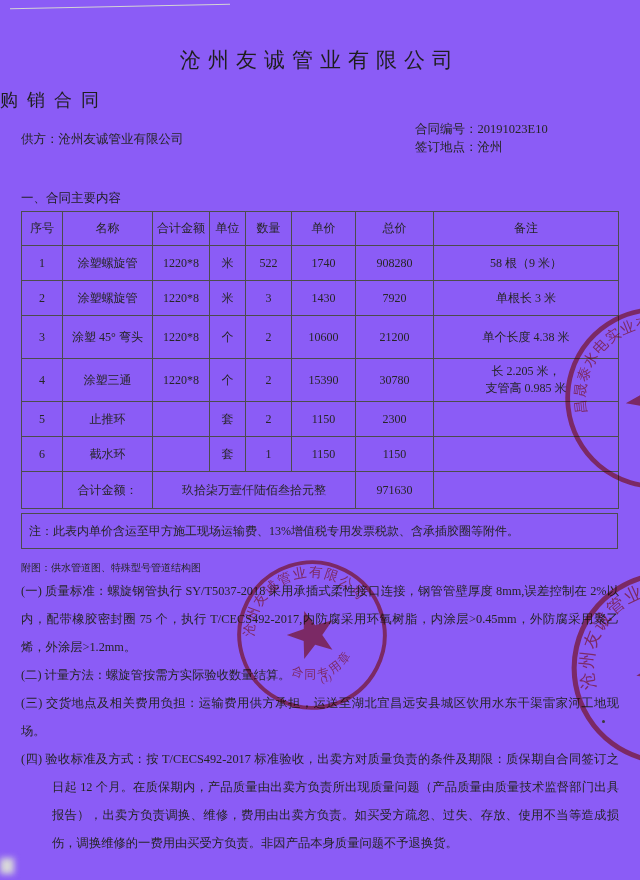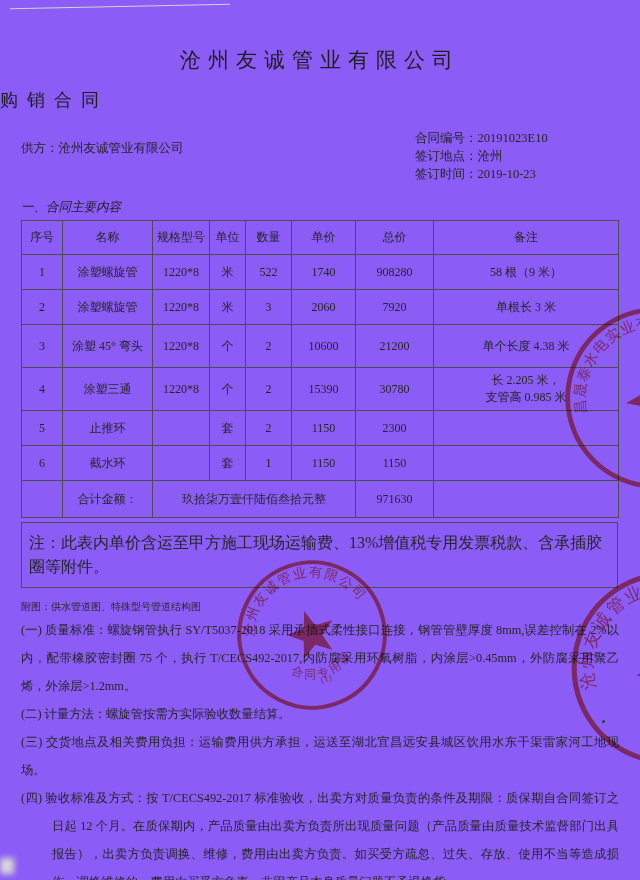--- a/index.html
+++ b/index.html
@@ -30,46 +30,46 @@
     border-radius:50%;background:#3a3a3a;
   }
   .title{
     margin:46px 0 0 0;text-align:center;
     font-size:21px;font-weight:500;letter-spacing:7px;color:#1e1e1e;
   }
   .subtitle{
     margin:14px 0 0 0;text-align:left;
     font-size:18px;font-weight:500;letter-spacing:9px;color:#1e1e1e;
   }
-  .meta{position:relative;height:68px;margin-top:17px;font-size:12.5px;}
+  .meta{position:relative;height:68px;margin-top:8px;font-size:12.5px;}
   .meta-left{position:absolute;left:21px;top:4px;line-height:31px;}
   .meta-left div{white-space:nowrap;}
   .meta-right{position:absolute;left:415px;top:0;line-height:18px;}
   .meta-right div{white-space:nowrap;}
-  .sec-title{margin:2px 17px 4px 21px;font-size:12.5px;color:#1e1e1e;font-style:italic;}
+  .sec-title{margin:2px 17px 4px 21px;font-size:12.5px;color:#1e1e1e;}
   table.items{
     margin-left:21px;width:597px;
     border-collapse:collapse;table-layout:fixed;
     font-size:12px;color:#262626;font-family:Liberation Serif, serif;
   }
   table.items th,table.items td{
     border:1px solid #4c4c4c;
     text-align:center;vertical-align:middle;
     padding:2px 3px;font-weight:normal;
     overflow:hidden;
   }
   table.items th{height:29px;}
   table.items td{height:30px;}
   tr.row-tall td{height:38px;}
   td.remark{white-space:pre-line;line-height:1.4;}
   tr.total-row td{height:32px;}
   .note-box{
     margin:4px 0 0 21px;width:581px;
     border:1px solid #4c4c4c;
-    padding:8px 7px;font-size:16px;line-height:1.5;
+    padding:8px 7px;font-size:12px;line-height:1.5;
   }
   .attachment-line{margin:12px 0 0 21px;font-size:10px;}
   .sec2-title{margin:12px 0 0 21px;font-size:12.5px;}
   .clauses{margin:2px 21px 0 21px;font-size:12.3px;}
   .clause{margin:0;line-height:2.28;text-align:justify;}
   .clause.hang{padding-left:31px;text-indent:-31px;}
   
   .stamp{position:absolute;mix-blend-mode:multiply;opacity:0.82;}
   .stamp svg{display:block;}
 </style>
@@ -83,42 +83,41 @@
   <h1 class="title">沧州友诚管业有限公司</h1>
   <h2 class="subtitle">购销合同</h2>
 
   <div class="meta">
     <div class="meta-left">
       <div><span>供方：</span><span>沧州友诚管业有限公司</span></div>
     </div>
     <div class="meta-right">
       <div><span>合同编号：</span><span>20191023E10</span></div>
       <div><span>签订地点：</span><span>沧州</span></div>
-      <div><span>签订时间：</span><span>2019-10-23</span></div>
     </div>
   </div>
 
   <div class="sec-title">一、合同主要内容</div>
 
   <table class="items">
     <colgroup>
       <col style="width:41px">
         <col style="width:90px">
         <col style="width:57px">
         <col style="width:36px">
       <col style="width:46px">
         <col style="width:64px">
         <col style="width:78px">
         <col style="width:185px">
     </colgroup>
     <tbody>
         <tr>
       <th>序号</th>
       <th>名称</th>
-      <th>规格型号</th>
+      <th>合计金额</th>
       <th>单位</th>
       <th>数量</th>
       <th>单价</th>
       <th>总价</th>
       <th>备注</th>
     </tr>
     <tr>
       <td>1</td>
       <td>涂塑螺旋管</td>
       <td>1220*8</td>
@@ -127,21 +126,21 @@
       <td>1740</td>
       <td>908280</td>
       <td class="remark">58 根（9 米）</td>
     </tr>
     <tr>
       <td>2</td>
       <td>涂塑螺旋管</td>
       <td>1220*8</td>
       <td>米</td>
       <td>3</td>
-      <td>2060</td>
+      <td>1430</td>
       <td>7920</td>
       <td class="remark">单根长 3 米</td>
     </tr>
     <tr class="row-tall">
       <td>3</td>
       <td>涂塑 45° 弯头</td>
       <td>1220*8</td>
       <td>个</td>
       <td>2</td>
       <td>10600</td>

